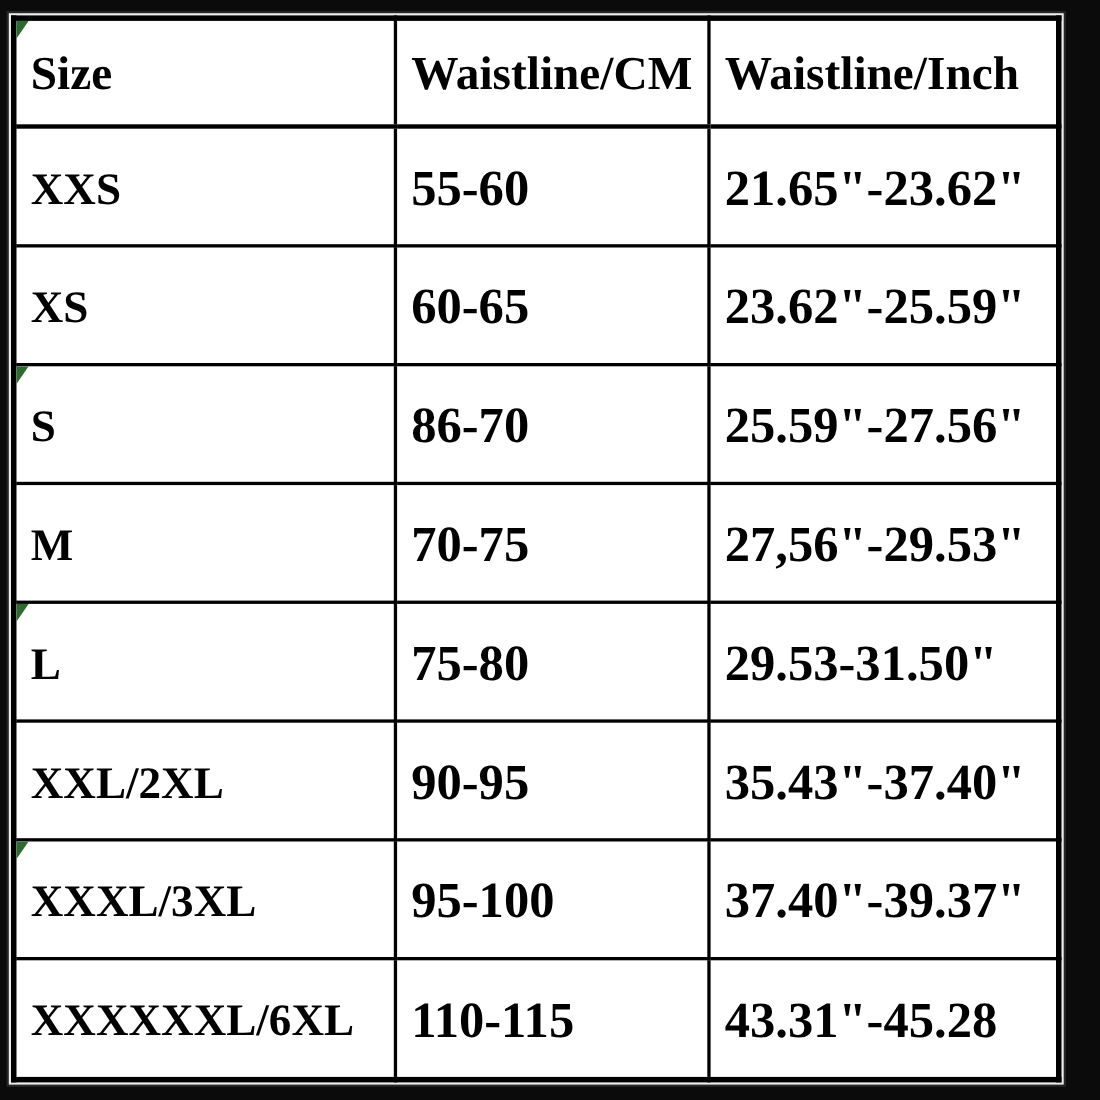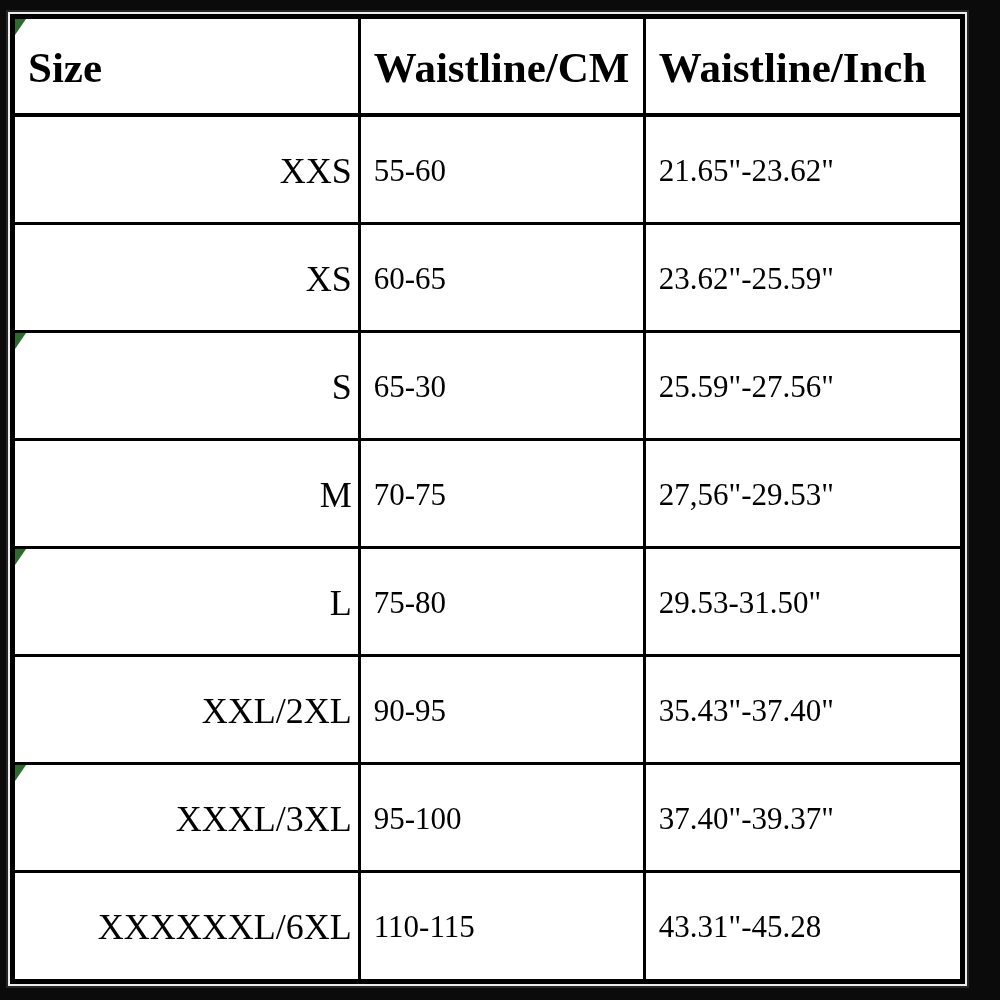--- a/index.html
+++ b/index.html
@@ -43,27 +43,26 @@
     white-space: nowrap;
     overflow: hidden;
   }
   tr.header-row th {
     font-size: 43px;
     font-weight: bold;
     height: 84px;
     border-bottom-width: 4px;
   }
   td.size-cell {
-    font-size: 36px;
-    font-weight: normal;
-    text-align: right;
+    font-size: 41px;
+    font-weight: bold;
   }
   td.num-cell {
-    font-size: 31px;
-    font-weight: normal;
+    font-size: 46px;
+    font-weight: bold;
   }
   .tri {
     position: absolute;
     top: 0;
     left: 0;
     width: 0;
     height: 0;
     border-top: 16px solid #2d6b2d;
     border-right: 11px solid transparent;
   }
@@ -108,21 +107,21 @@
       </td>
       <td class="num-cell"><span>60-65</span></td>
       <td class="num-cell"><span>23.62"-25.59"</span></td>
     </tr>
 
     <tr>
       <td class="size-cell">
         <span class="tri"></span>
         <span>S</span>
       </td>
-      <td class="num-cell"><span>65-30</span></td>
+      <td class="num-cell"><span>86-70</span></td>
       <td class="num-cell"><span>25.59"-27.56"</span></td>
     </tr>
 
     <tr>
       <td class="size-cell">
         
         <span>M</span>
       </td>
       <td class="num-cell"><span>70-75</span></td>
       <td class="num-cell"><span>27,56"-29.53"</span></td>

